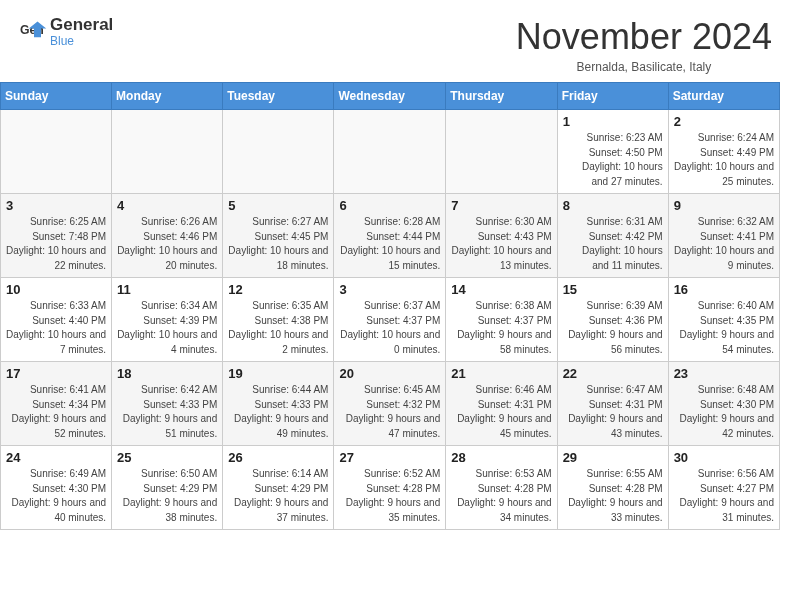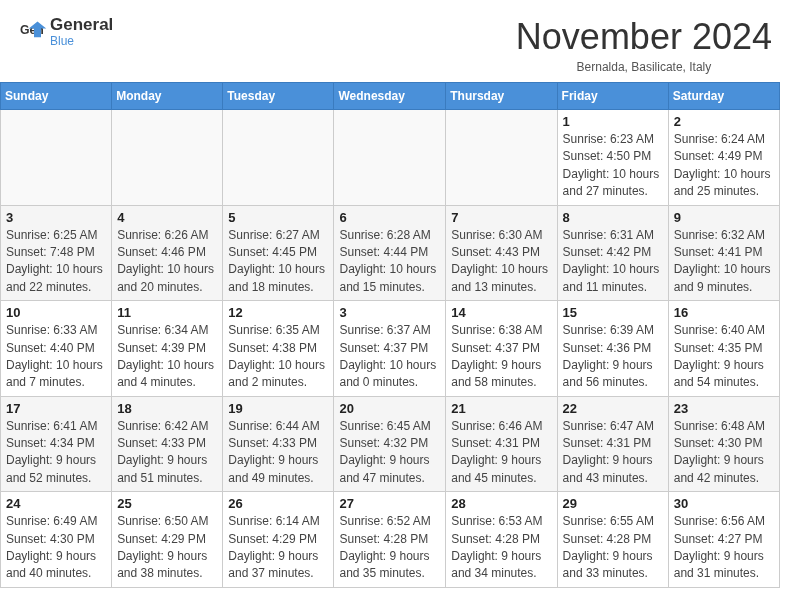--- a/index.html
+++ b/index.html
@@ -34,21 +34,21 @@
       color: #444;
       width: 113px;
       min-height: 80px;
       background: #fff;
     }
     
     .calendar tbody tr:nth-child(even) td { background: #f5f5f5; }
     .calendar tbody tr:nth-child(odd) td { background: #fff; }
     
     .day-num { font-size: 13px; font-weight: bold; color: #222; display: block; margin-bottom: 2px; }
-    .day-info { font-size: 12px; color: #444; line-height: 1.45; }
+    .day-info { font-size: 10px; color: #444; line-height: 1.45; text-align: right; }
     
     .empty-cell { background: #f9f9f9 !important; }
     
     .wrapper { padding: 0 12px 12px 0; }
   </style>
 </head>
 <body>
 
 <div class="header">
   <div class="logo">

